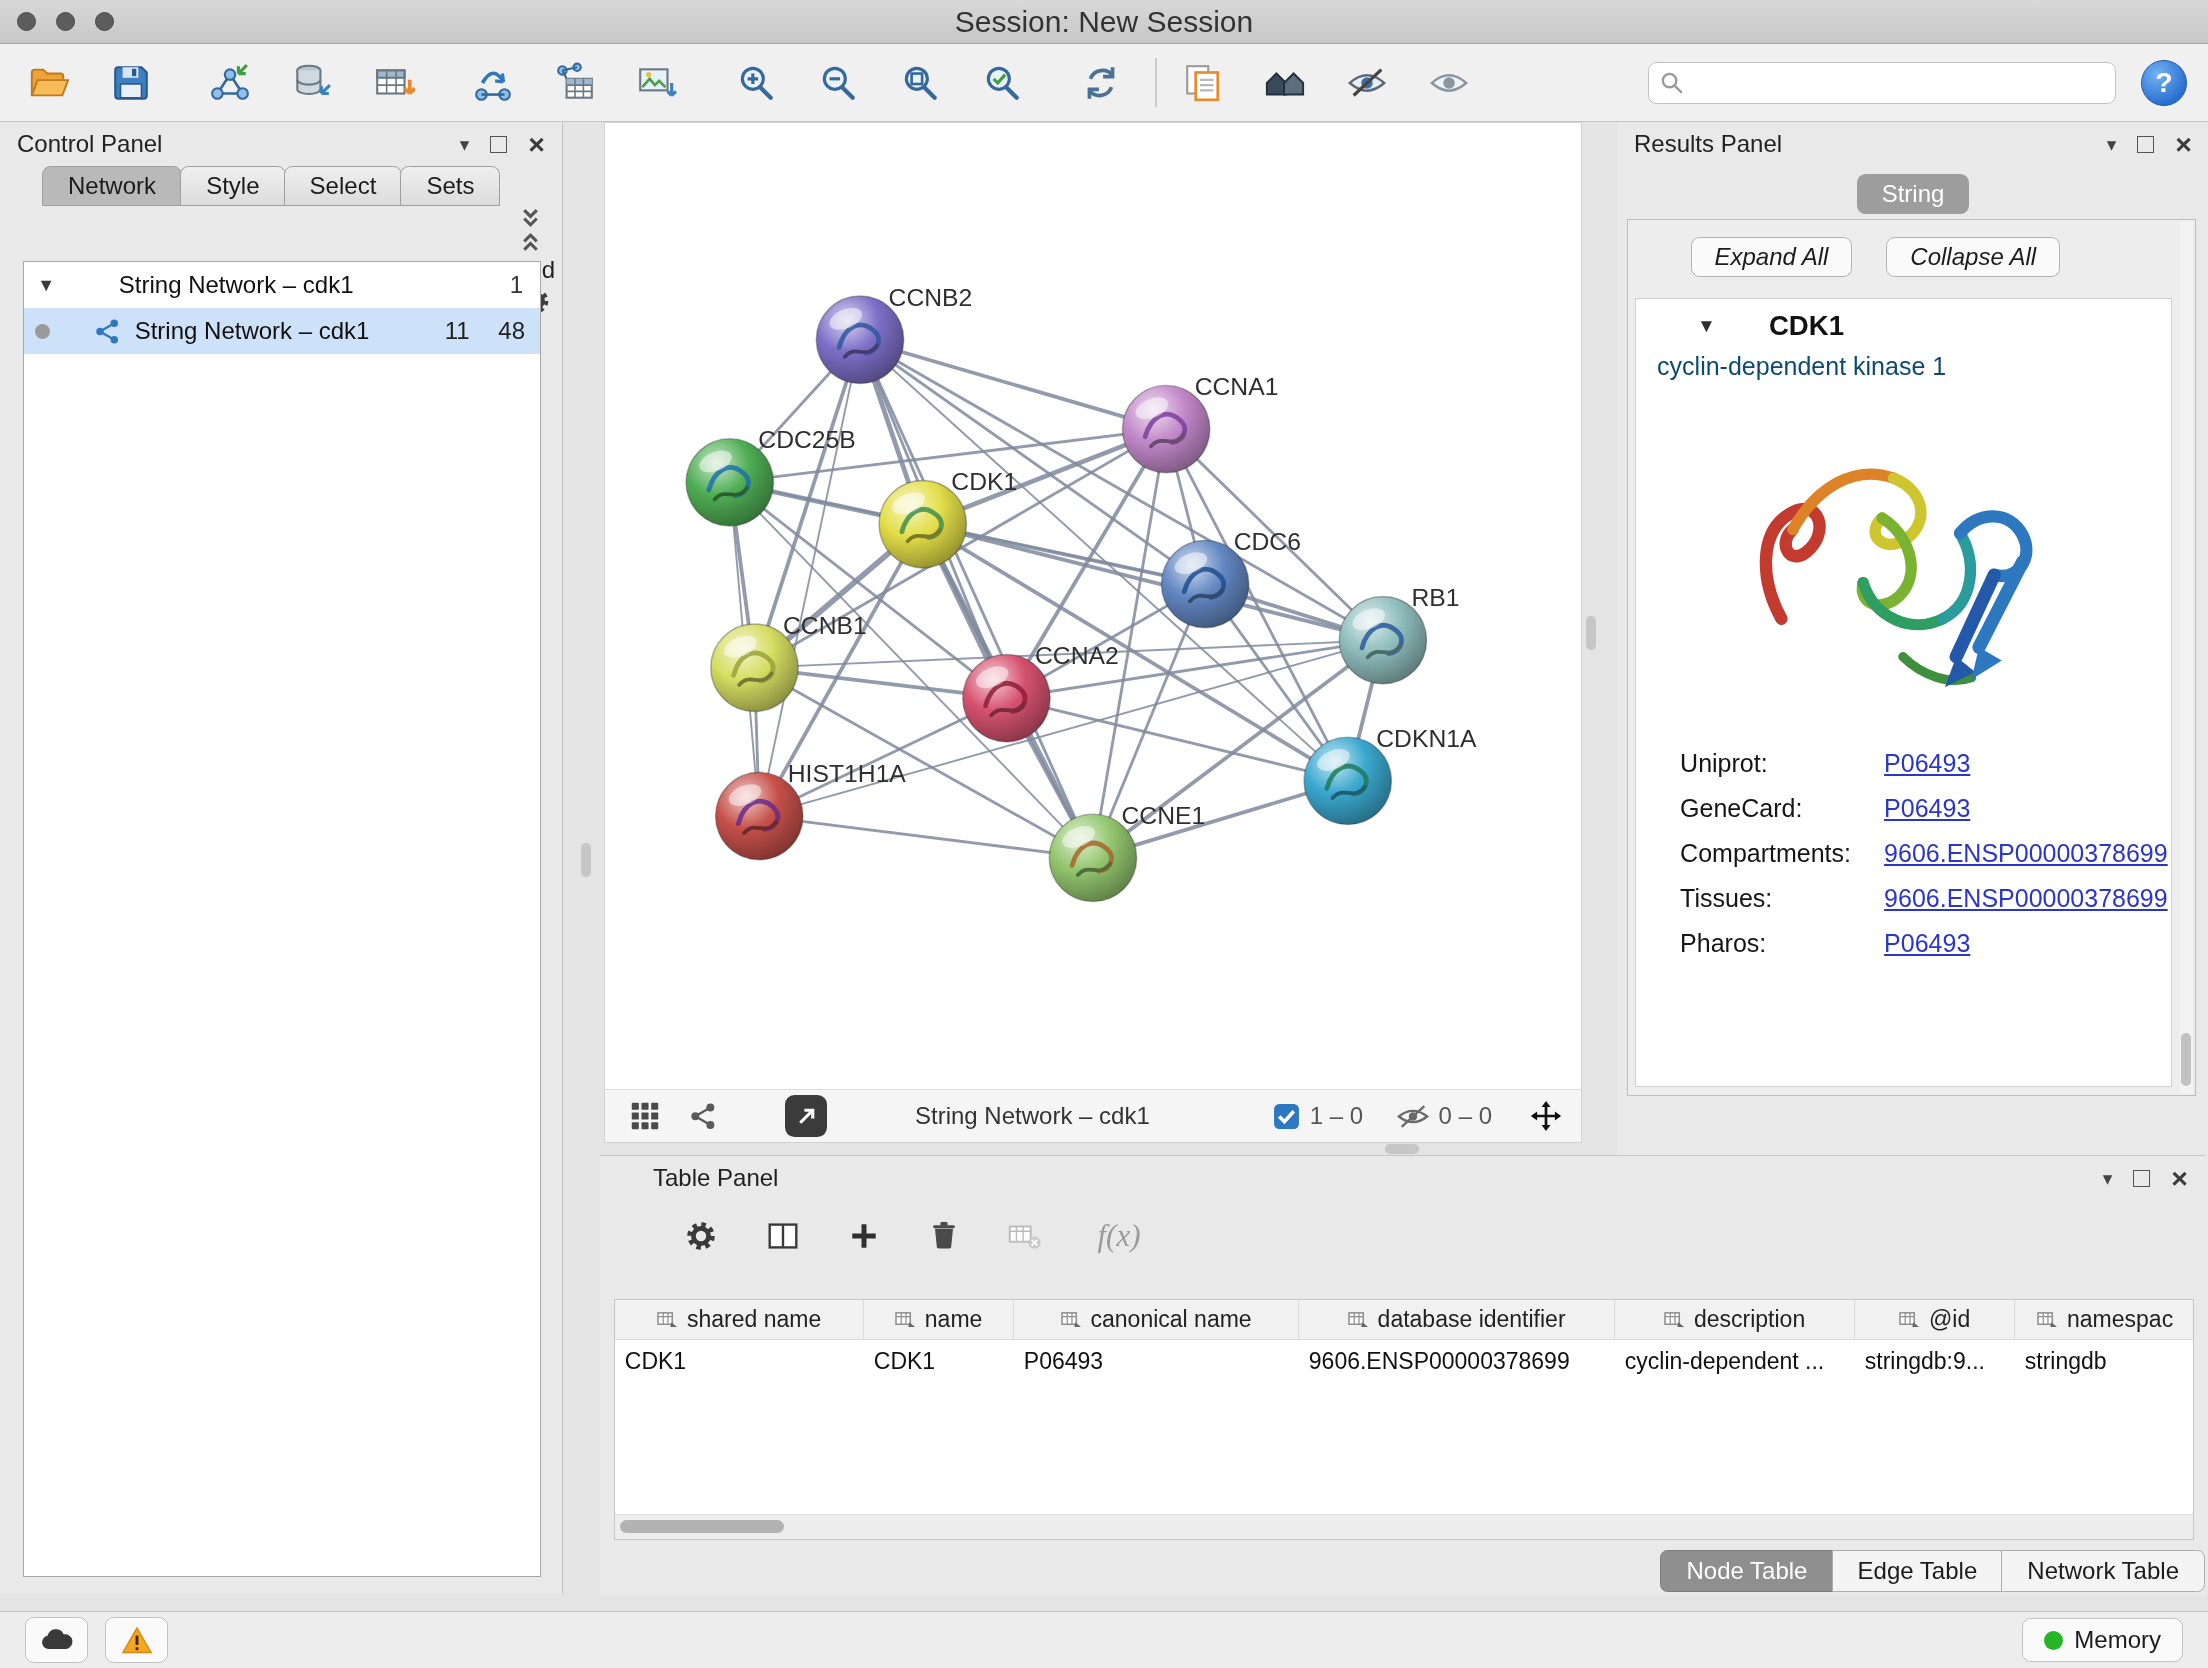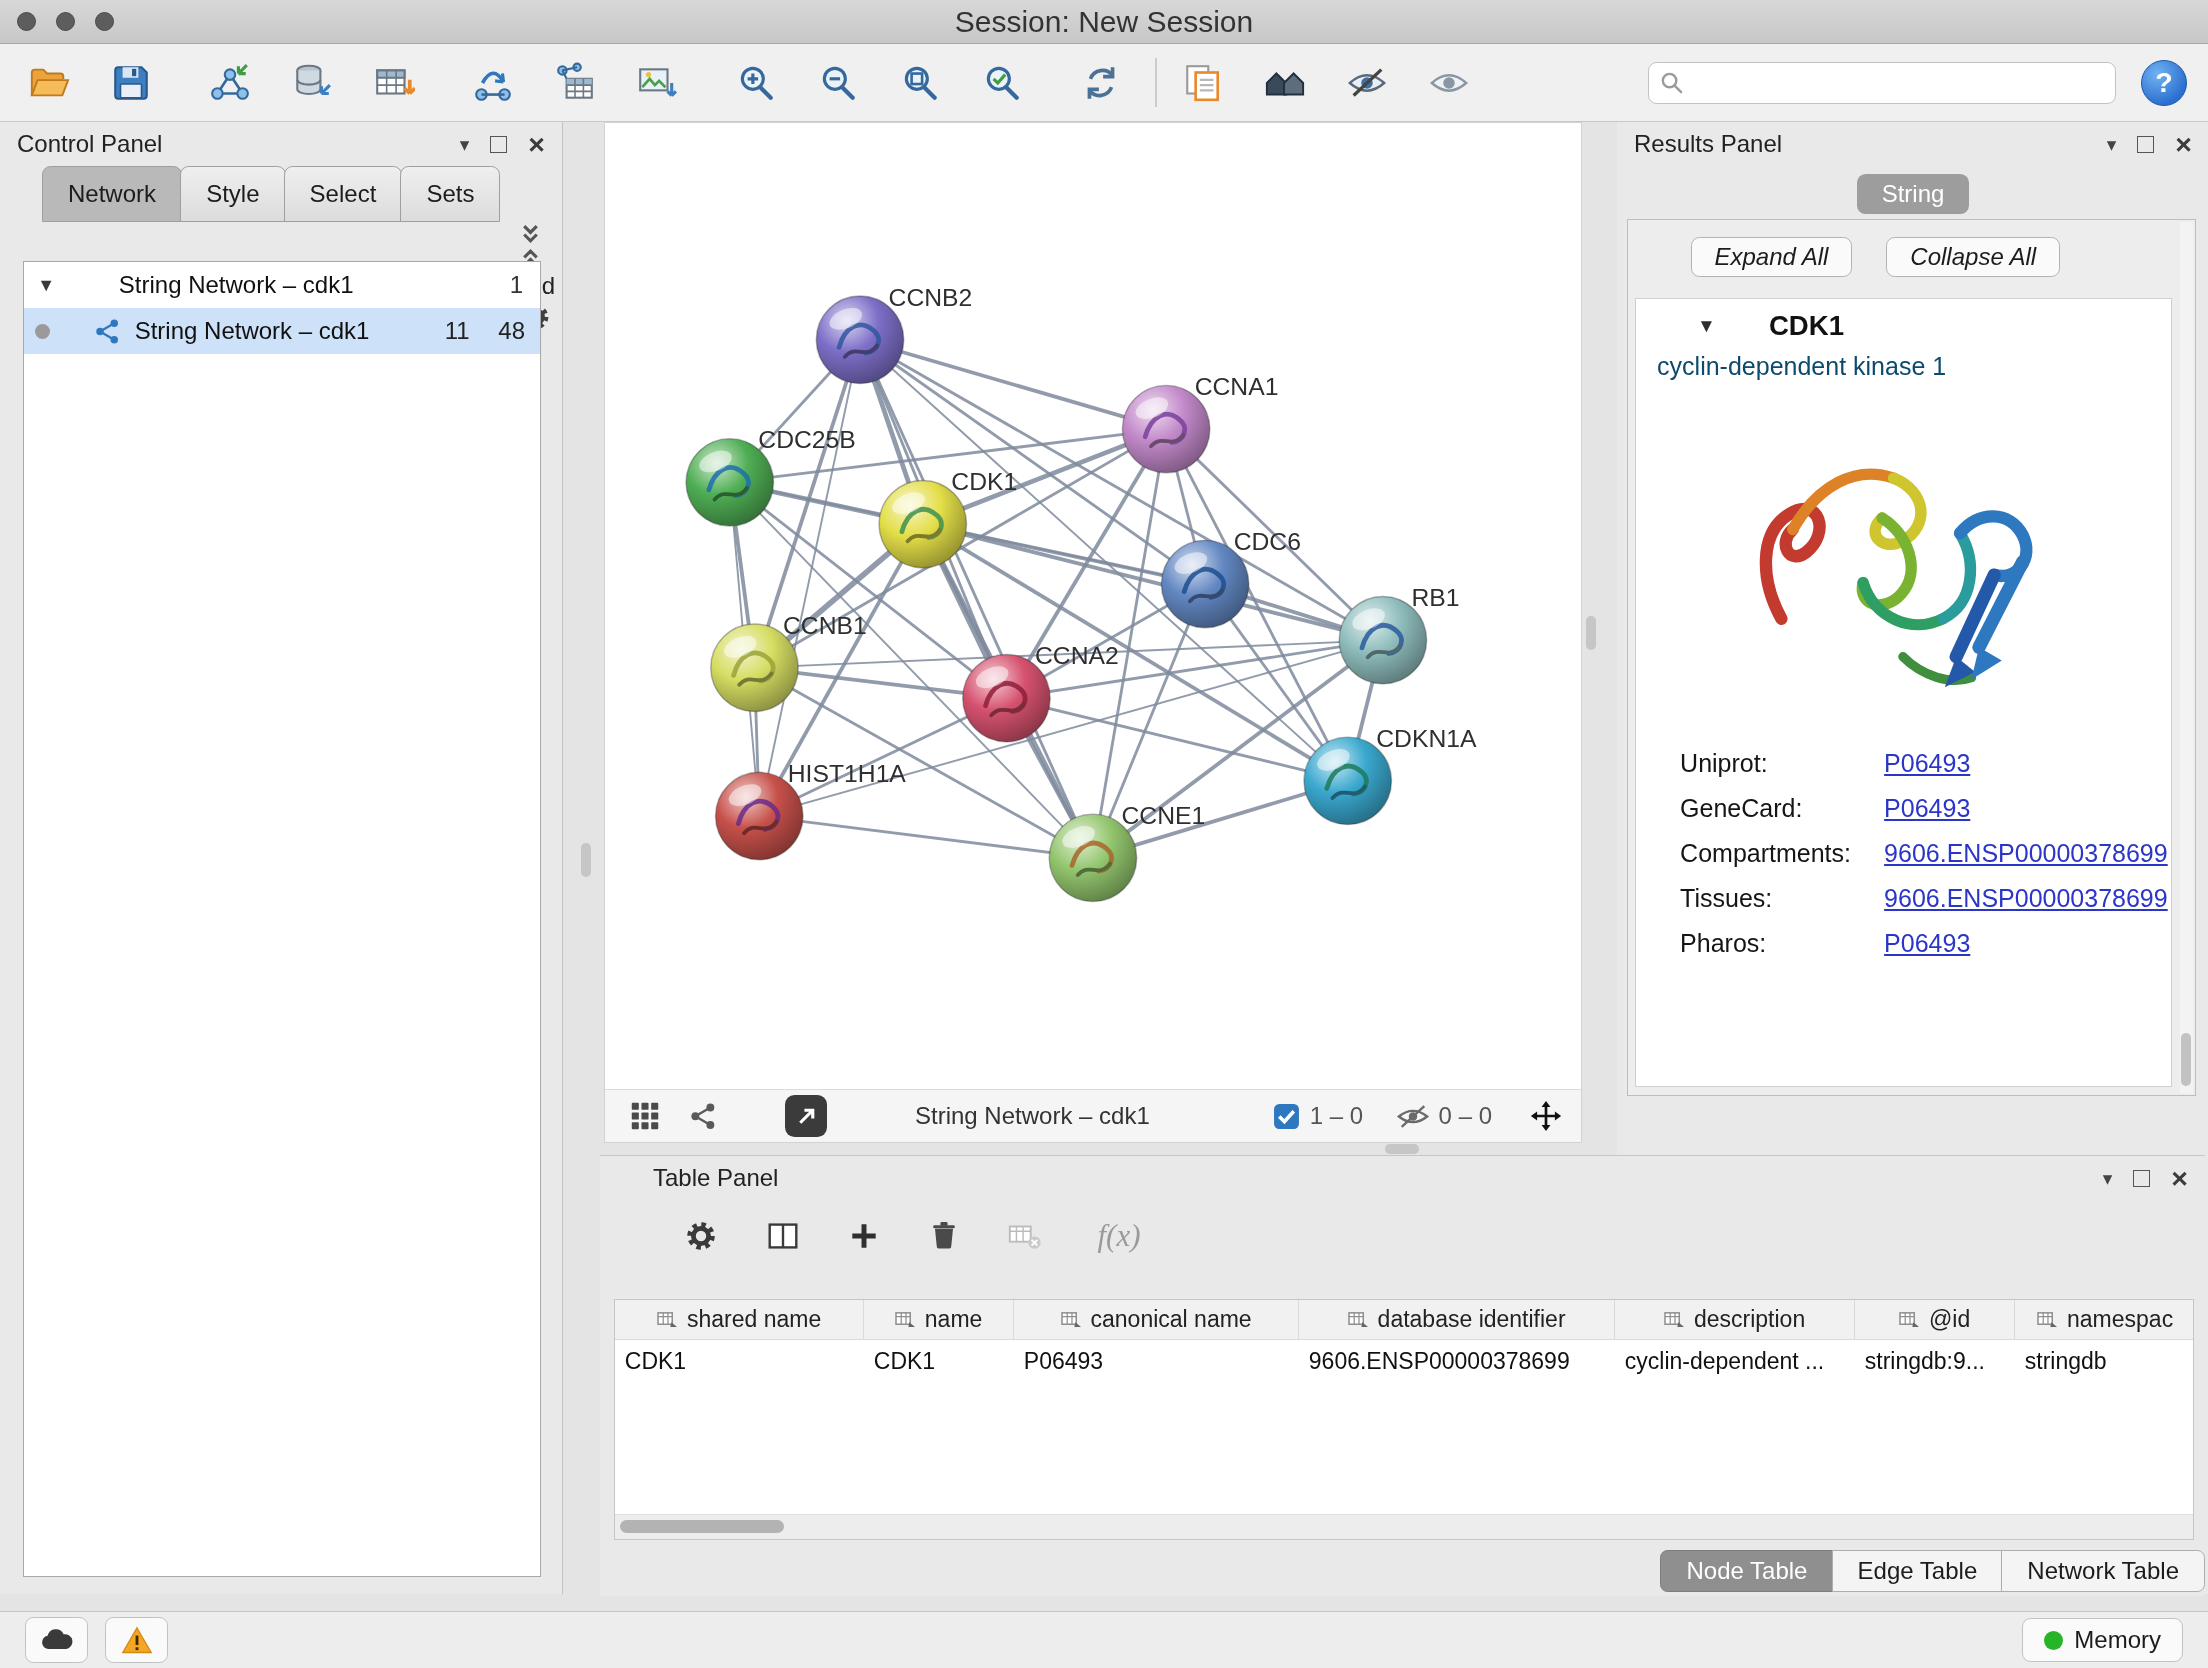--- a/index.html
+++ b/index.html
@@ -28,21 +28,21 @@
   
   .panel-head{height:44px;display:flex;align-items:center;font-size:24px;color:#222;padding:0 17px;}
   .ph-icons{margin-left:auto;display:flex;align-items:center;gap:21px;color:#555;}
   .ph-caret{font-size:19px;color:#444;}
   .ph-box{width:17px;height:17px;border:1.9px solid #555;}
   .ph-x{font-size:28.5px;font-weight:bold;color:#3c3c3c;line-height:17px;}
 
   
   .control-panel{position:absolute;left:0;top:122px;width:563px;height:1472px;background:#e9e9e9;border-right:1.9px solid #c2c2c2;}
   .cp-tabs{display:flex;margin:0 0 0 42px;}
-  .cp-tab{height:56px;padding:7px 25px;display:flex;align-items:center;font-size:24px;background:linear-gradient(#efefef,#dcdcdc);border:1.9px solid #9f9f9f;border-radius:8.6px 8.6px 0 0;margin-right:-1.9px;color:#1c1c1c;}
+  .cp-tab{height:40px;padding:7px 25px;display:flex;align-items:center;font-size:24px;background:linear-gradient(#efefef,#dcdcdc);border:1.9px solid #9f9f9f;border-radius:8.6px 8.6px 0 0;margin-right:-1.9px;color:#1c1c1c;}
   .cp-tab.selected{background:#b9b9b9;}
   .cp-summary{height:48px;display:flex;align-items:flex-end;padding:0 7px;flex-direction:column;}
   .cp-summary .chev{margin-right:13.3px;}
   .cp-sum-text{flex:1;text-align:center;font-size:24px;color:#222;}
   .gear-btn{width:38px;height:38px;display:flex;align-items:center;justify-content:center;}
   .tree{position:absolute;left:23px;right:21px;top:139px;bottom:17px;background:#fff;border:1.9px solid #a8a8a8;overflow:hidden;}
   .tree-row{height:46px;display:flex;align-items:center;font-size:24px;color:#111;}
   .tree-row .tri{width:28.5px;margin-left:13.3px;color:#3a3a3a;font-size:18px;}
   .root-label{margin-left:53px;flex:1;}
   .root-count{margin-right:17px;color:#333;}

